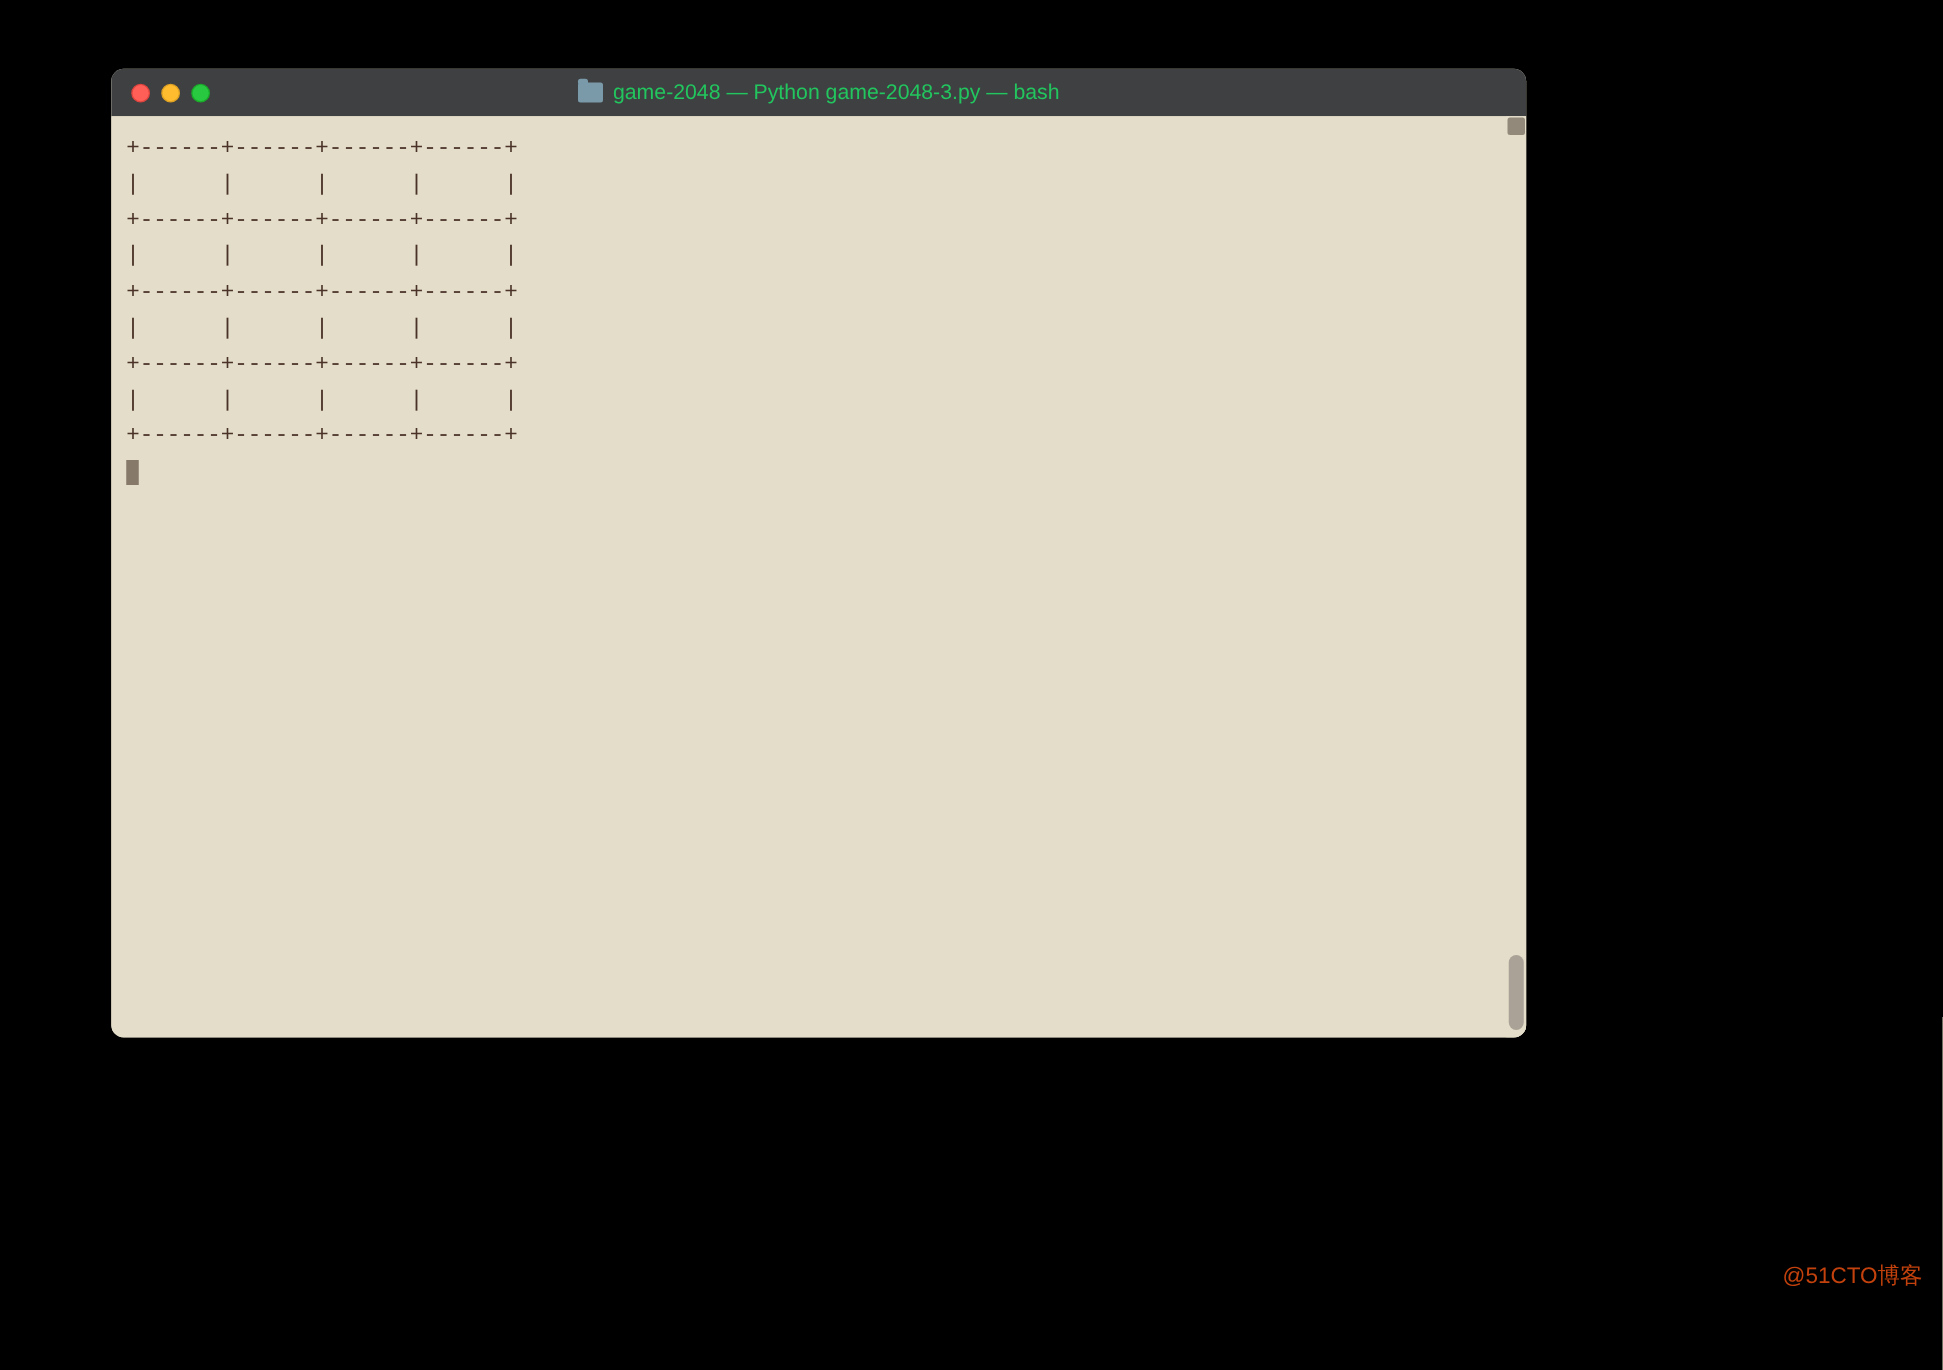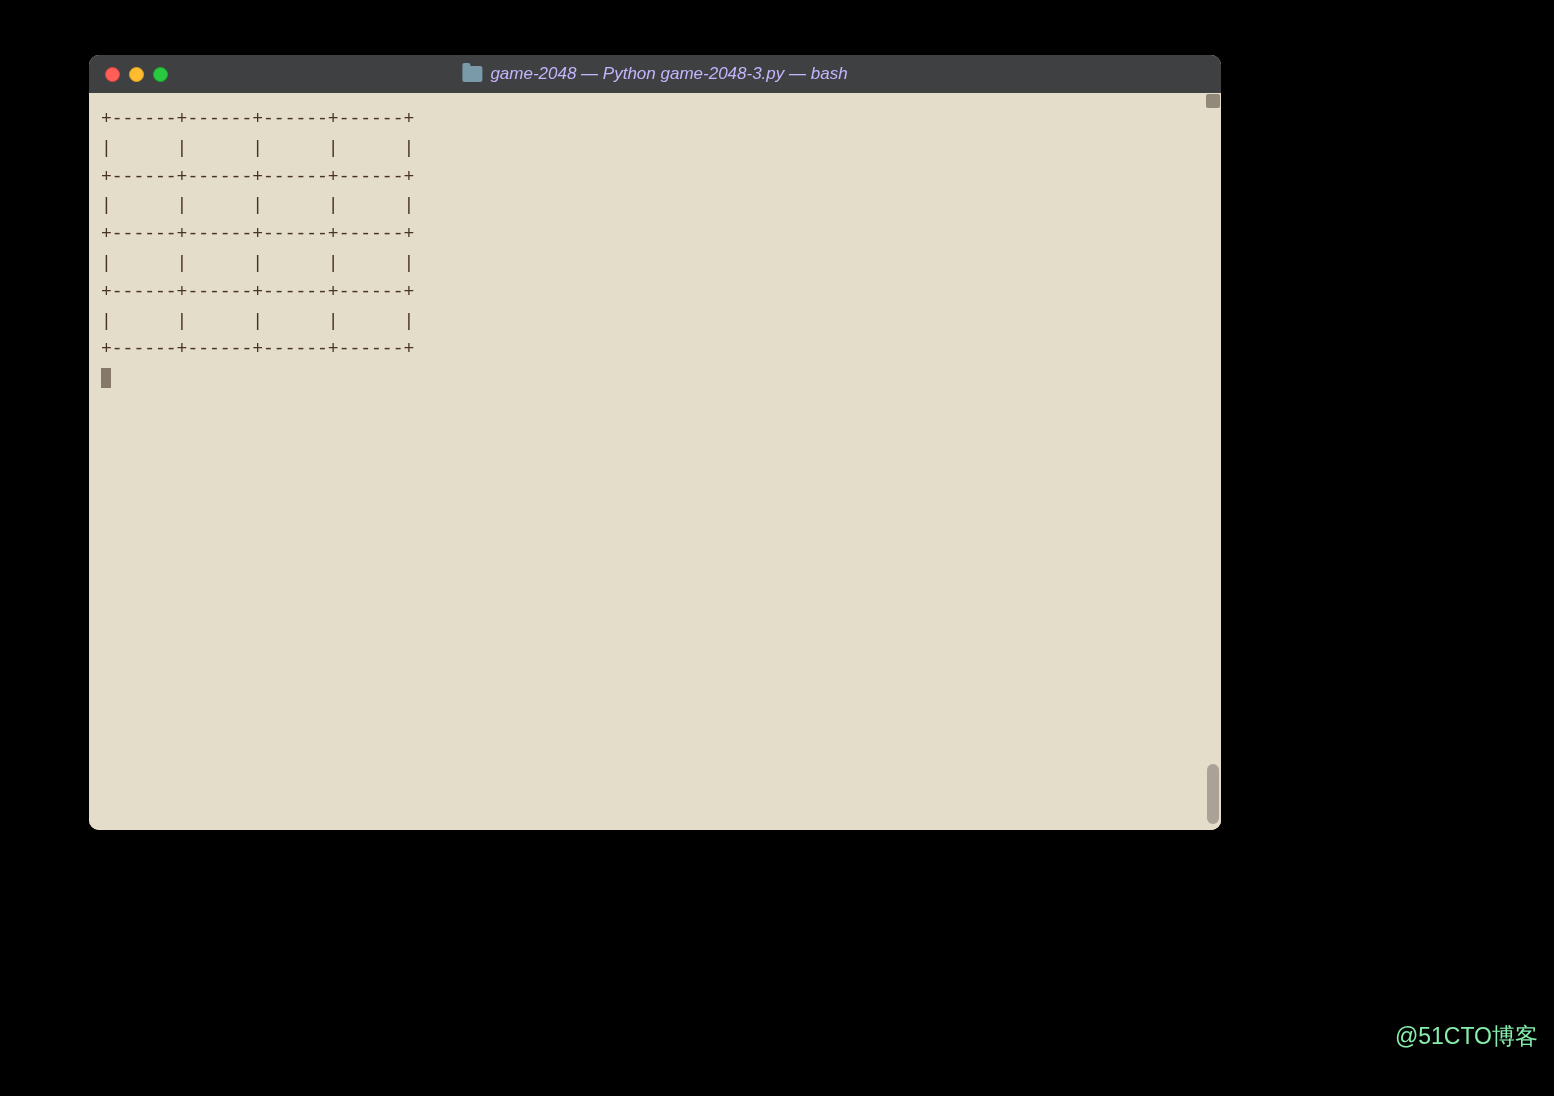--- a/index.html
+++ b/index.html
@@ -92,24 +92,23 @@
       position: absolute;
       top: -3px;
       left: 0;
       width: 8px;
       height: 4px;
       background: #7a9aaa;
       border-radius: 2px 2px 0 0;
     }
 
     .window-title {
-      color: #c4b5fd;
+      color: #22c55e;
       font-size: 17px;
       font-weight: 400;
-      font-style: italic;
     }
 
     .terminal-body {
       flex: 1;
       background: #e3ddc9;
       position: relative;
       display: flex;
     }
 
     .terminal-content {
@@ -154,24 +153,24 @@
     .scroll-thumb {
       width: 12px;
       height: 60px;
       background: #aaa296;
       border-radius: 6px;
       margin: 0 2px 6px 2px;
     }
 
     .watermark {
       position: absolute;
-      bottom: 44px;
+      bottom: 64px;
       right: 16px;
-      color: #86efac;
-      font-size: 23px;
+      color: #c2410c;
+      font-size: 18px;
       font-family: sans-serif;
     }
   </style>
 </head>
 <body>
 
 <div class="window">
   <div class="titlebar">
     <div class="traffic-lights">
       <div class="traffic-light traffic-close"></div>

